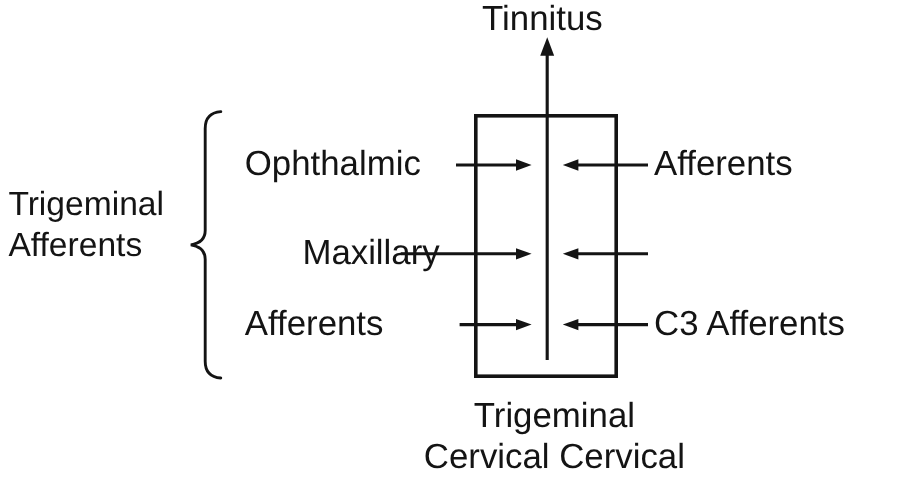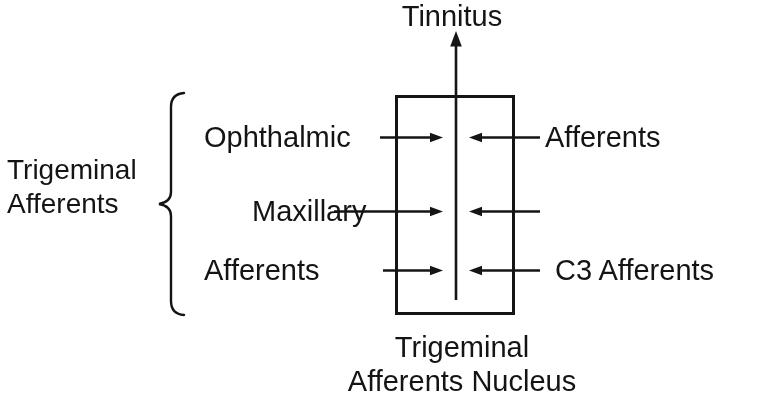--- a/index.html
+++ b/index.html
@@ -86,20 +86,20 @@
   <div class="lbl left-block">
     <div>Trigeminal</div>
     <div>Afferents</div>
   </div>
 
   <div class="lbl" style="left:204px; top:121px;">Ophthalmic</div>
   <div class="lbl" style="left:204px; top:195px;margin-left:48px;">Maxillary</div>
   <div class="lbl" style="left:204px; top:254px;">Afferents</div>
 
   <div class="lbl" style="left:545px; top:121px;">Afferents</div>
-  <div class="lbl" style="left:545px; top:254px;margin-left:10px;">C3 Afferents</div>
+  <div class="lbl" style="left:545px; top:254px;">C3 Afferents</div>
 
   <div class="lbl centered bottom-block">
     <div>Trigeminal</div>
-    <div>Afferents Nucleus</div>
+    <div>Cervical Cervical</div>
   </div>
 
 </div>
 
 </body></html>

